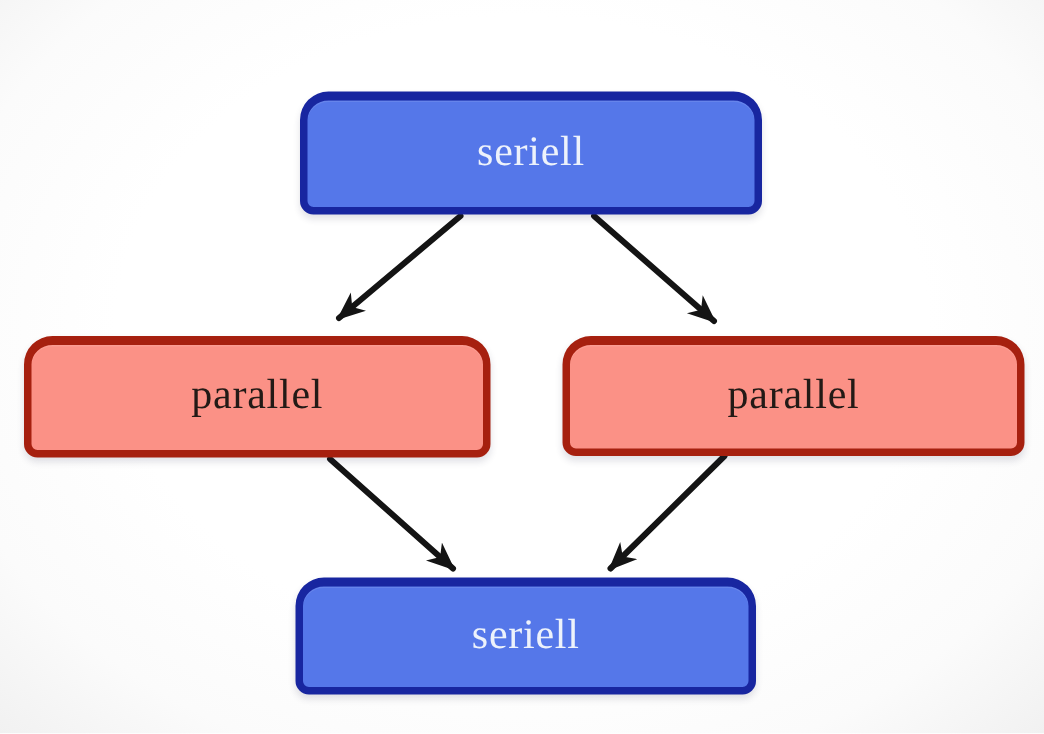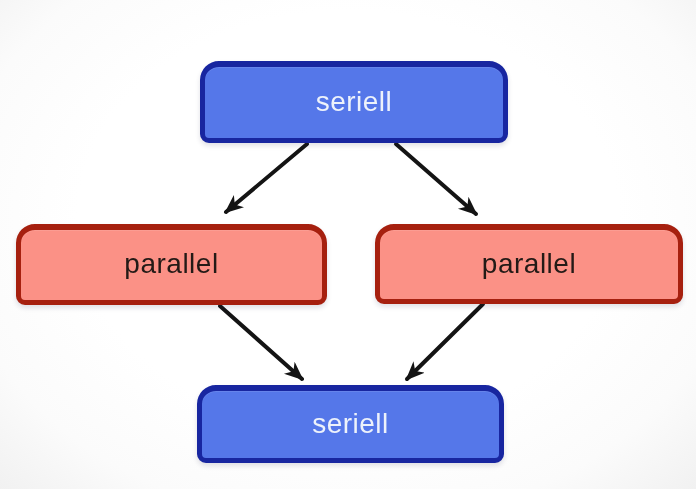--- a/index.html
+++ b/index.html
@@ -26,20 +26,21 @@
   .node {
     position: absolute;
     box-sizing: border-box;
     display: flex;
     align-items: center;
     justify-content: center;
     border-style: solid;
     border-width: 6px 5px 5px 5px;
     border-radius: 19px 19px 9px 9px;
     box-shadow: 0 3px 5px rgba(40, 40, 80, 0.14), inset 0 1px 0 rgba(255,255,255,0.10);
+    font-family: Liberation Serif, serif;
   }
   .node .label {
     font-size: 28px;
     font-weight: normal;
     letter-spacing: 0.5px;
     line-height: 1;
     transform: translateY(-1px);
   }
 </style>
 </head>

